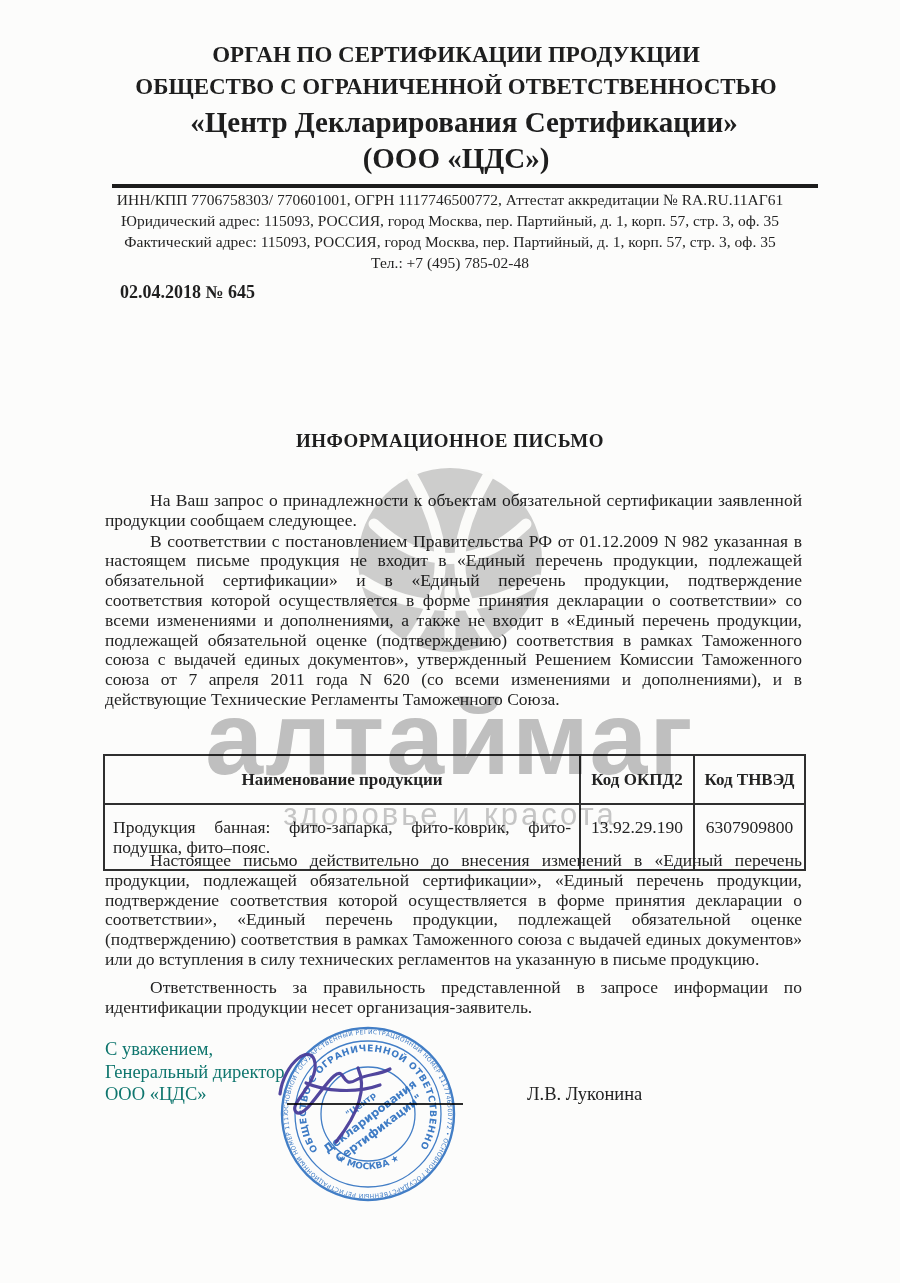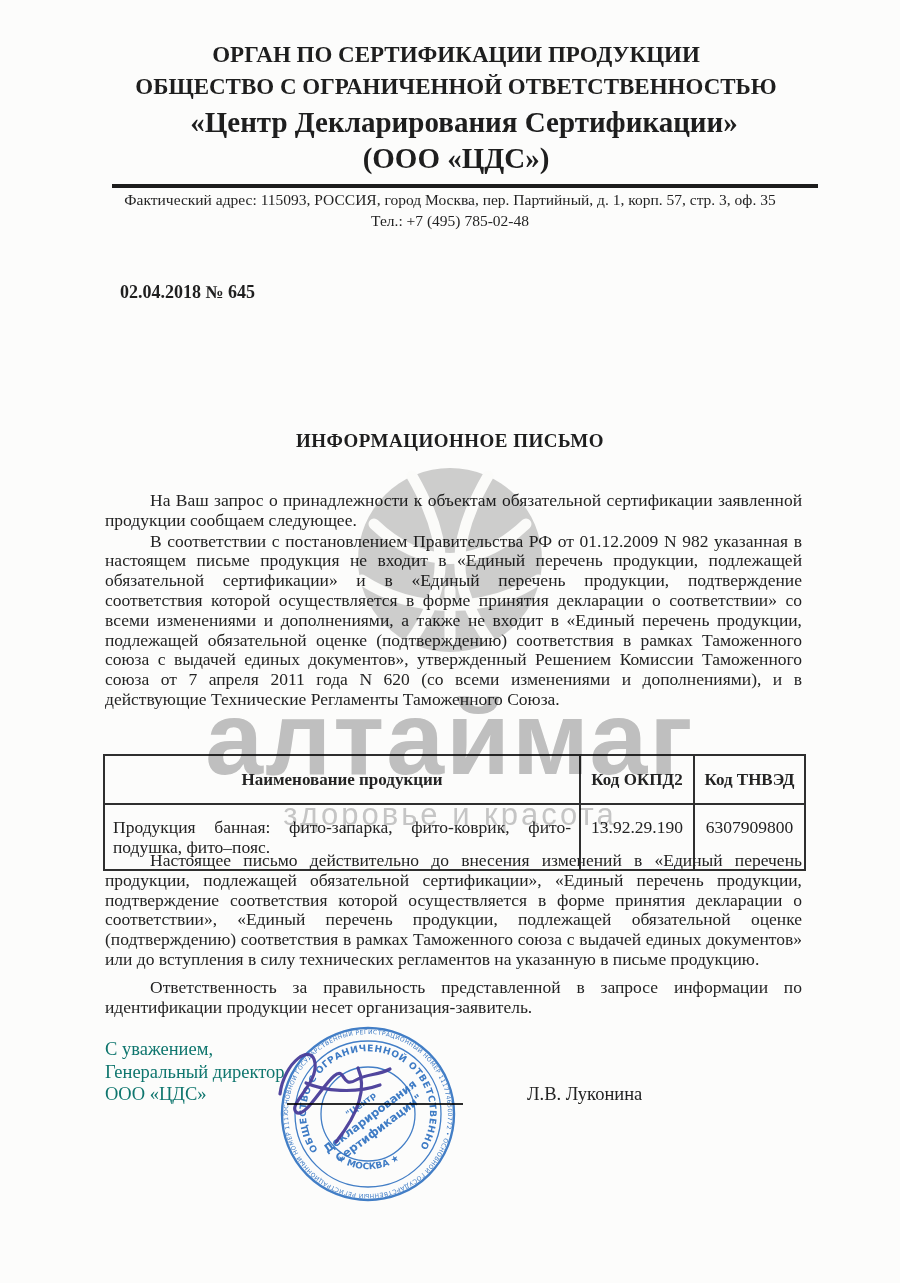--- a/index.html
+++ b/index.html
@@ -55,20 +55,22 @@
 
 <div class="page">
 
   <div class="abs lh lh1">ОРГАН ПО СЕРТИФИКАЦИИ ПРОДУКЦИИ</div>
   <div class="abs lh lh2">ОБЩЕСТВО С ОГРАНИЧЕННОЙ ОТВЕТСТВЕННОСТЬЮ</div>
   <div class="abs lh lh3">«Центр Декларирования Сертификации»</div>
   <div class="abs lh lh4">(ООО «ЦДС»)</div>
   <div class="abs rule"></div>
 
   <div class="abs org-info">
+    <div>ИНН/КПП  7706758303/ 770601001, ОГРН 1117746500772, Аттестат аккредитации № RA.RU.11АГ61</div>
+    <div>Юридический адрес: 115093, РОССИЯ, город Москва, пер. Партийный, д. 1, корп. 57, стр. 3, оф. 35</div>
     <div>Фактический адрес: 115093, РОССИЯ, город Москва, пер. Партийный, д. 1, корп. 57, стр. 3, оф. 35</div>
     <div>Тел.: +7 (495) 785-02-48</div>
   </div>
 
   <div class="abs date-number">02.04.2018 № 645</div>
 
 
   <div class="abs letter-title">ИНФОРМАЦИОННОЕ ПИСЬМО</div>
 
   <div class="abs bodyblock body-1">

